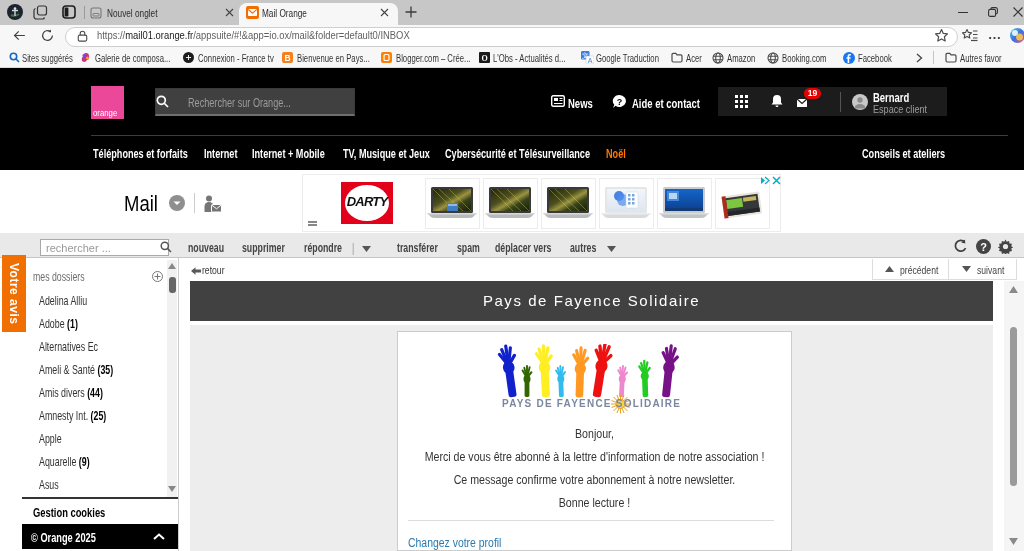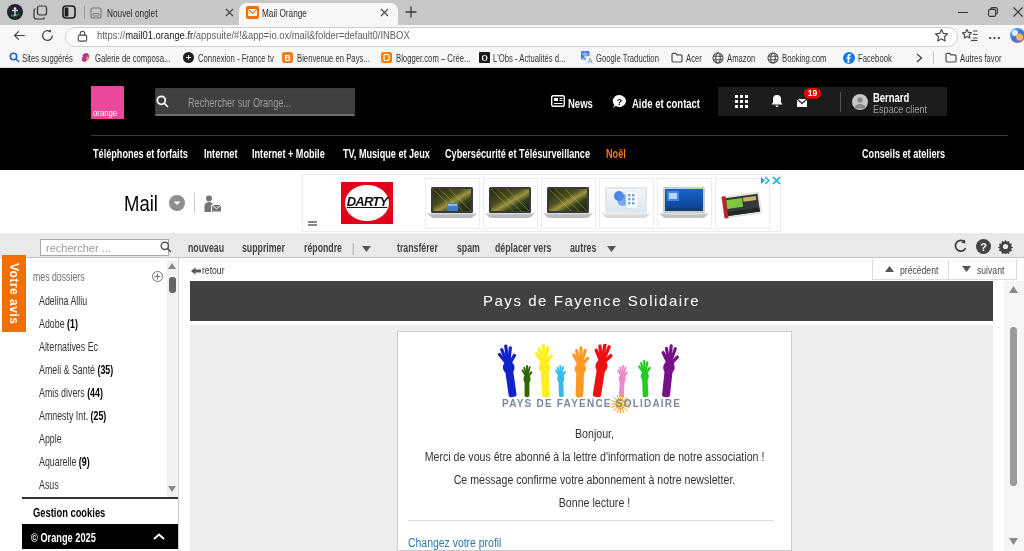--- a/index.html
+++ b/index.html
@@ -283,21 +283,21 @@
   <svg class="abs" style="left:203px;top:195px;" width="19" height="18" viewBox="0 0 19 18">
     <circle cx="6" cy="3.5" r="3" fill="#757575"></circle>
     <path d="M1.5 17 V11.5 a4.5 4.5 0 0 1 9 0 V17 Z" fill="#757575"></path>
     <rect x="8.5" y="9.5" width="10" height="7.5" rx="1" fill="#757575" stroke="#fff" stroke-width="1"></rect>
     <path d="M9 10.2 L13.5 13.8 L18 10.2" stroke="#fff" stroke-width="1" fill="none"></path>
   </svg>
   <div class="abs" id="ad"></div>
 
   <div class="abs" style="left:341px;top:182px;width:52px;height:42px;background:#e2001a;"></div>
   <div class="abs" style="left:345px;top:185px;width:44px;height:36px;background:#fff;border-radius:50%;"></div>
-  <div class="abs" style="left:341px;top:194px;width:52px;text-align:center;font-size:13px;font-weight:bold;font-style:italic;color:#111;letter-spacing:-.8px;text-decoration:underline;">DARTY</div>
+  <div class="abs" style="left:341px;top:194px;width:52px;text-align:center;font-size:13px;font-weight:bold;font-style:italic;color:#111;letter-spacing:-.8px;">DARTY</div>
   <div class="abs" style="left:308px;top:221px;width:9px;height:1.5px;background:#888;"></div>
   <div class="abs" style="left:308px;top:224px;width:9px;height:1.5px;background:#888;"></div>
 
   <svg class="abs" style="left:425px;top:178px;" width="346" height="51" viewBox="0 0 346 51">
     <defs>
       <linearGradient id="acer" x1="0" y1="0" x2="1" y2="1">
         <stop offset="0" stop-color="#23260f"></stop>
         <stop offset="0.4" stop-color="#4c4f1e"></stop>
         <stop offset="0.55" stop-color="#9a9340"></stop>
         <stop offset="0.7" stop-color="#39421c"></stop>

